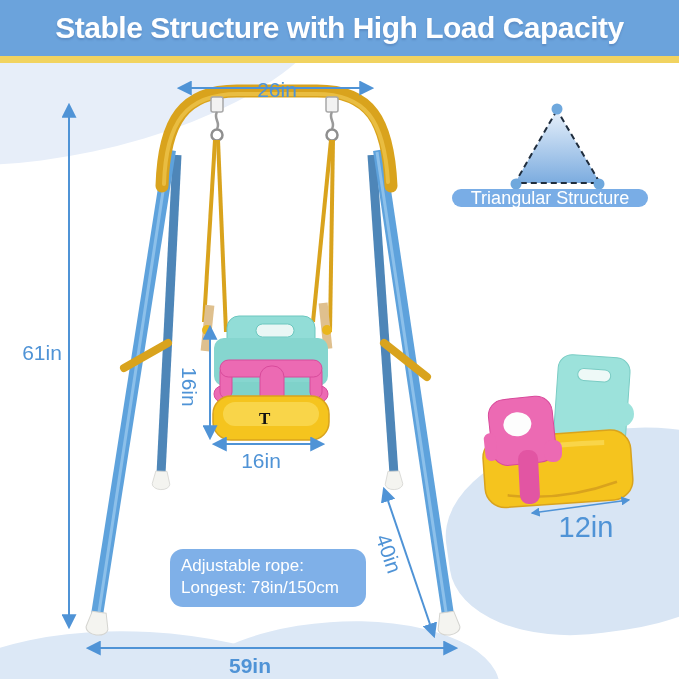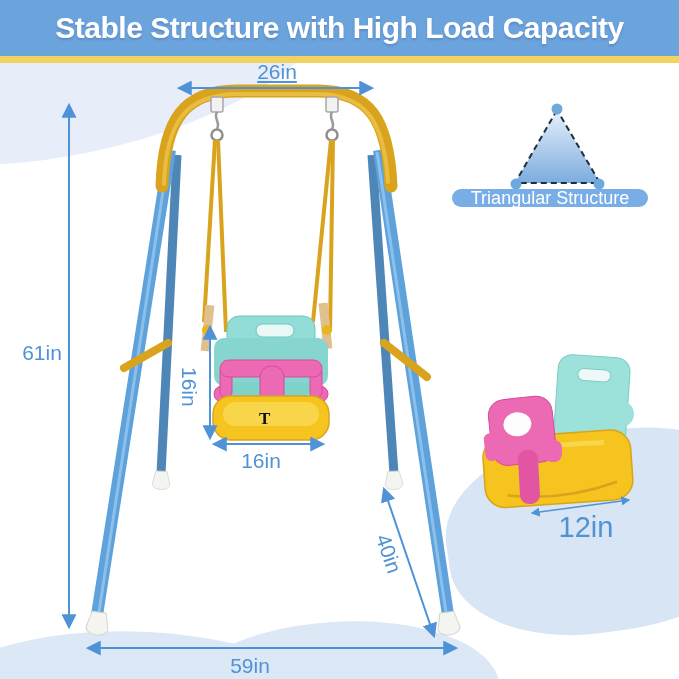--- a/index.html
+++ b/index.html
@@ -23,26 +23,26 @@
     text-shadow:0 2px 2px rgba(50,80,130,0.25);
   }
   #banner-strip{position:absolute;left:0;top:56px;width:679px;height:7px;background:#f1d360;z-index:6;}
   
   #art{position:absolute;left:0;top:0;z-index:2;}
   
   .dim{
     position:absolute;z-index:4;color:#4f93d6;font-size:21px;text-align:center;
     font-family:"Liberation Sans",sans-serif;line-height:1;
   }
-  #lbl-26{left:242px;top:61px;width:70px;text-decoration:underline;}
+  #lbl-26{left:242px;top:79px;width:70px;}
   #lbl-61{left:14px;top:342px;width:56px;}
   #lbl-16v{left:179px;top:352px;height:70px;writing-mode:vertical-rl;}
   #lbl-16h{left:226px;top:450px;width:70px;}
   #lbl-40{left:356px;top:543px;width:66px;transform:rotate(71deg);}
-  #lbl-59{left:210px;top:655px;width:80px;}
+  #lbl-59{left:210px;top:655px;width:80px;font-weight:bold;}
   #lbl-12{left:550px;top:513px;width:72px;font-size:29px;}
   
   #tri-pill{
     position:absolute;left:452px;top:189px;width:196px;height:18px;z-index:4;
     background:#79ade6;border-radius:15px;color:#fff;font-size:18px;
     display:flex;align-items:center;justify-content:center;white-space:nowrap;
   }
   #rope-box{
     position:absolute;left:170px;top:549px;width:176px;z-index:4;
     background:#7fb0e8;border-radius:13px;color:#fff;font-size:17px;
@@ -180,19 +180,23 @@
   <div class="dim" id="lbl-61">61in</div>
   <div class="dim" id="lbl-16v">16in</div>
   <div class="dim" id="lbl-16h">16in</div>
   <div class="dim" id="lbl-40">40in</div>
   <div class="dim" id="lbl-59">59in</div>
   <div class="dim" id="lbl-12">12in</div>
 
   <div id="tri-pill">
     <span>Triangular Structure</span>
   </div>
+  <div id="rope-box">
+    <div>Adjustable rope:</div>
+    <div>Longest: 78in/150cm</div>
+  </div>
 
   <div id="banner">
     <div class="t">Stable Structure with High Load Capacity</div>
   </div>
   <div id="banner-strip"></div>
 
 </div>
 
 </body></html>

